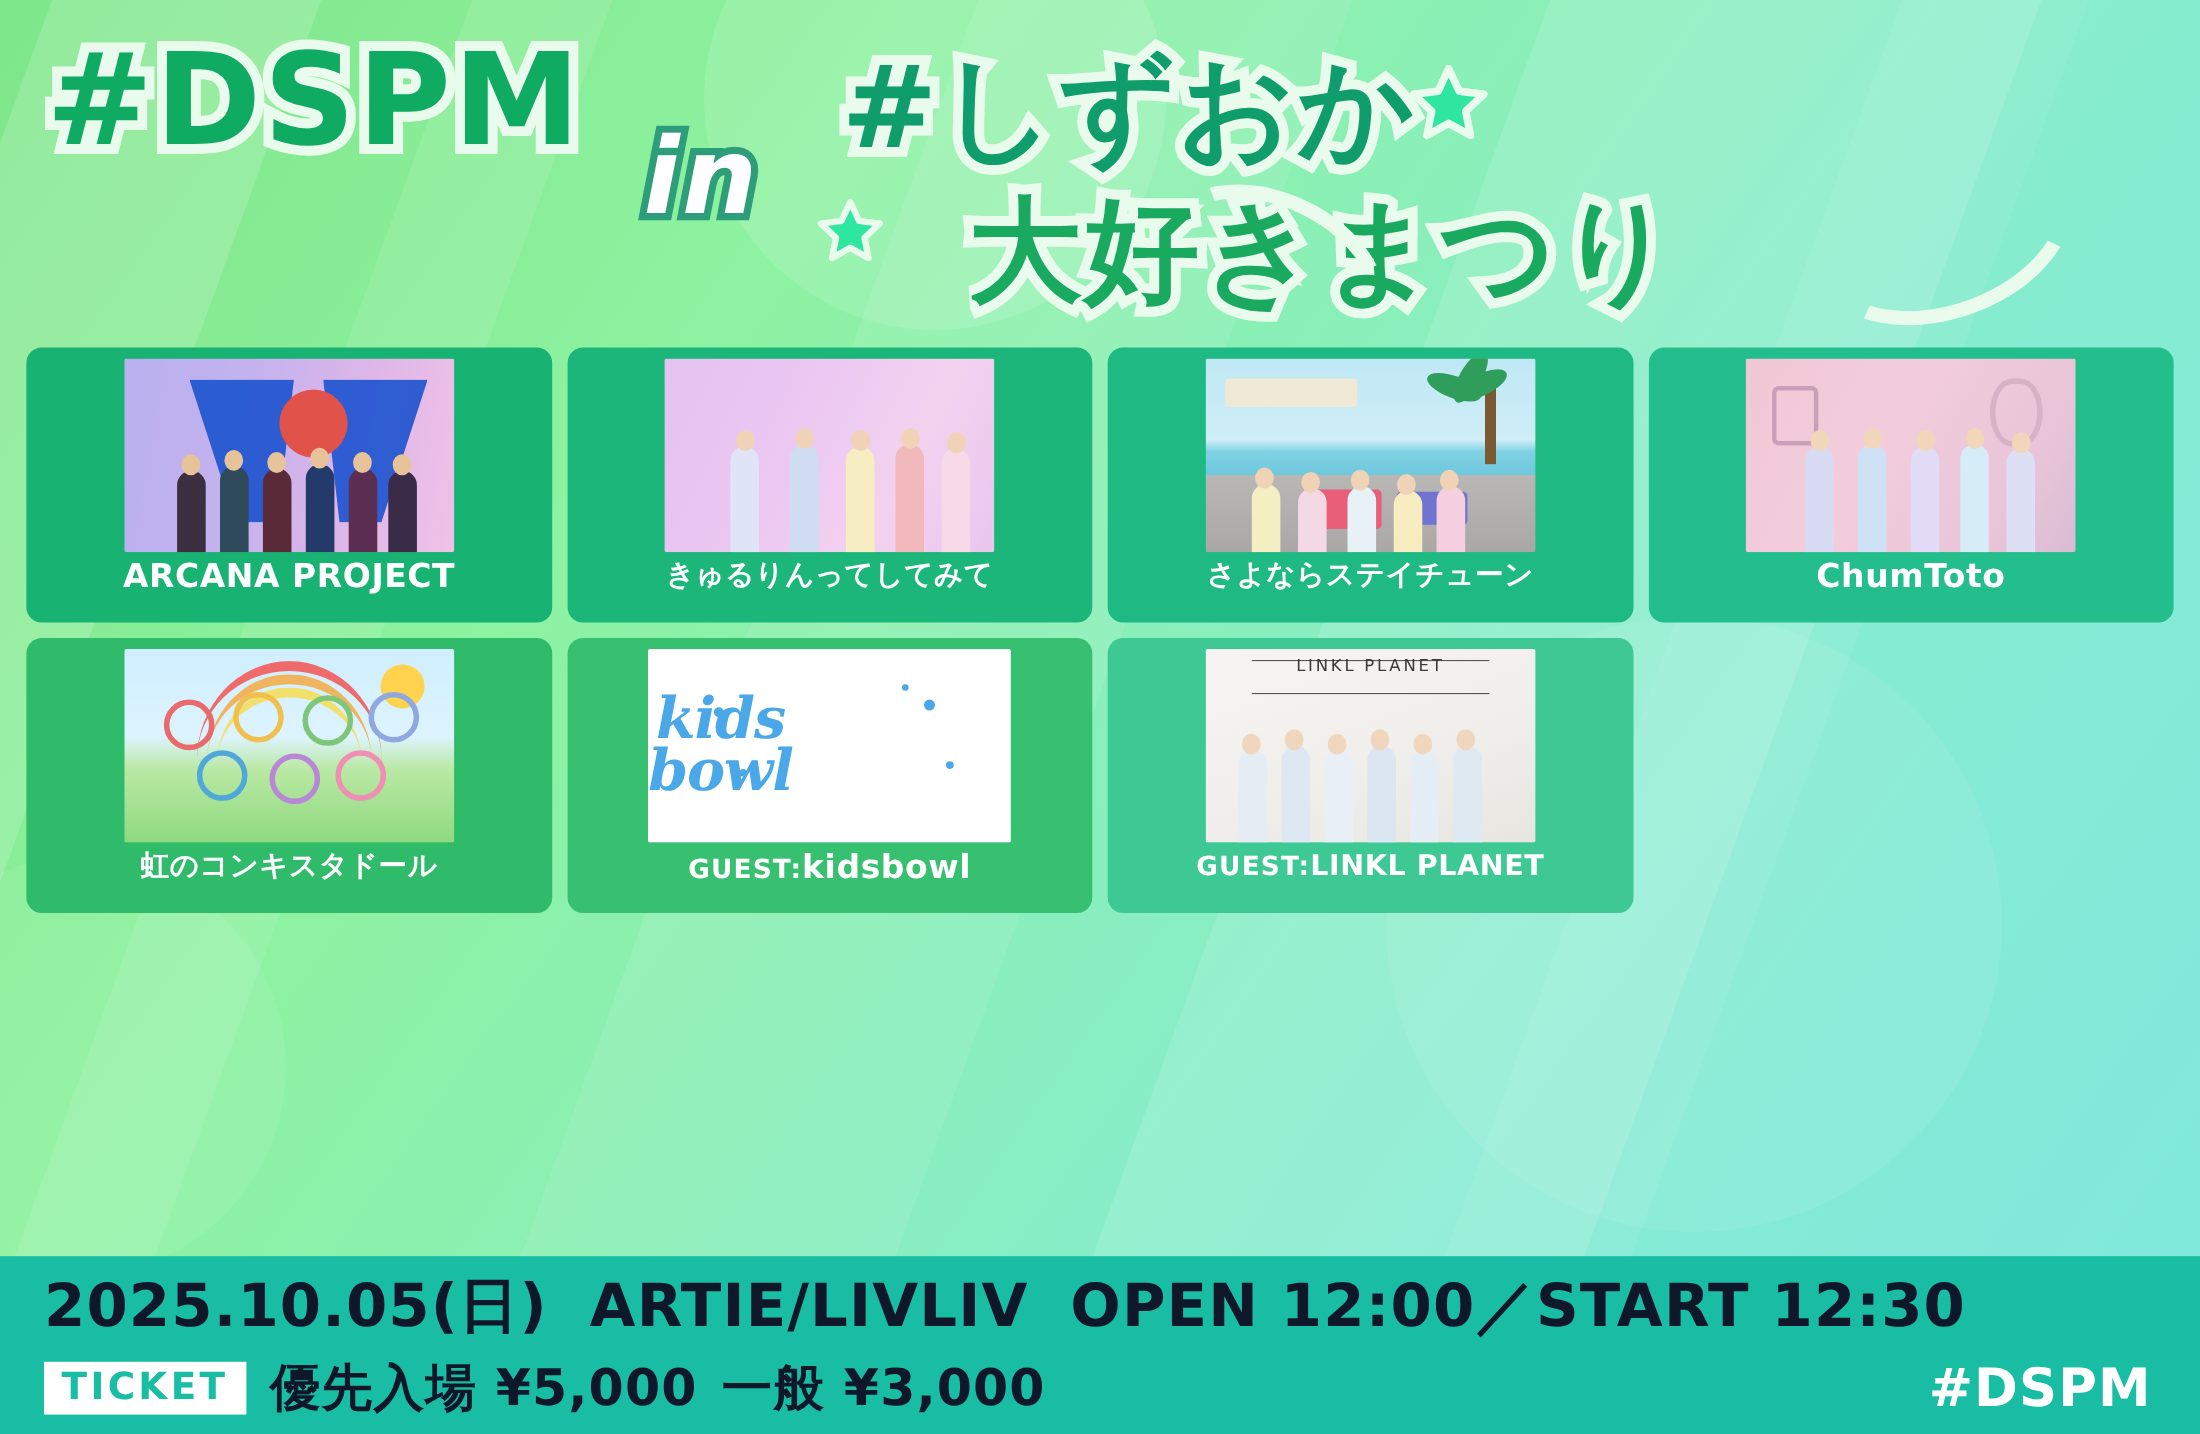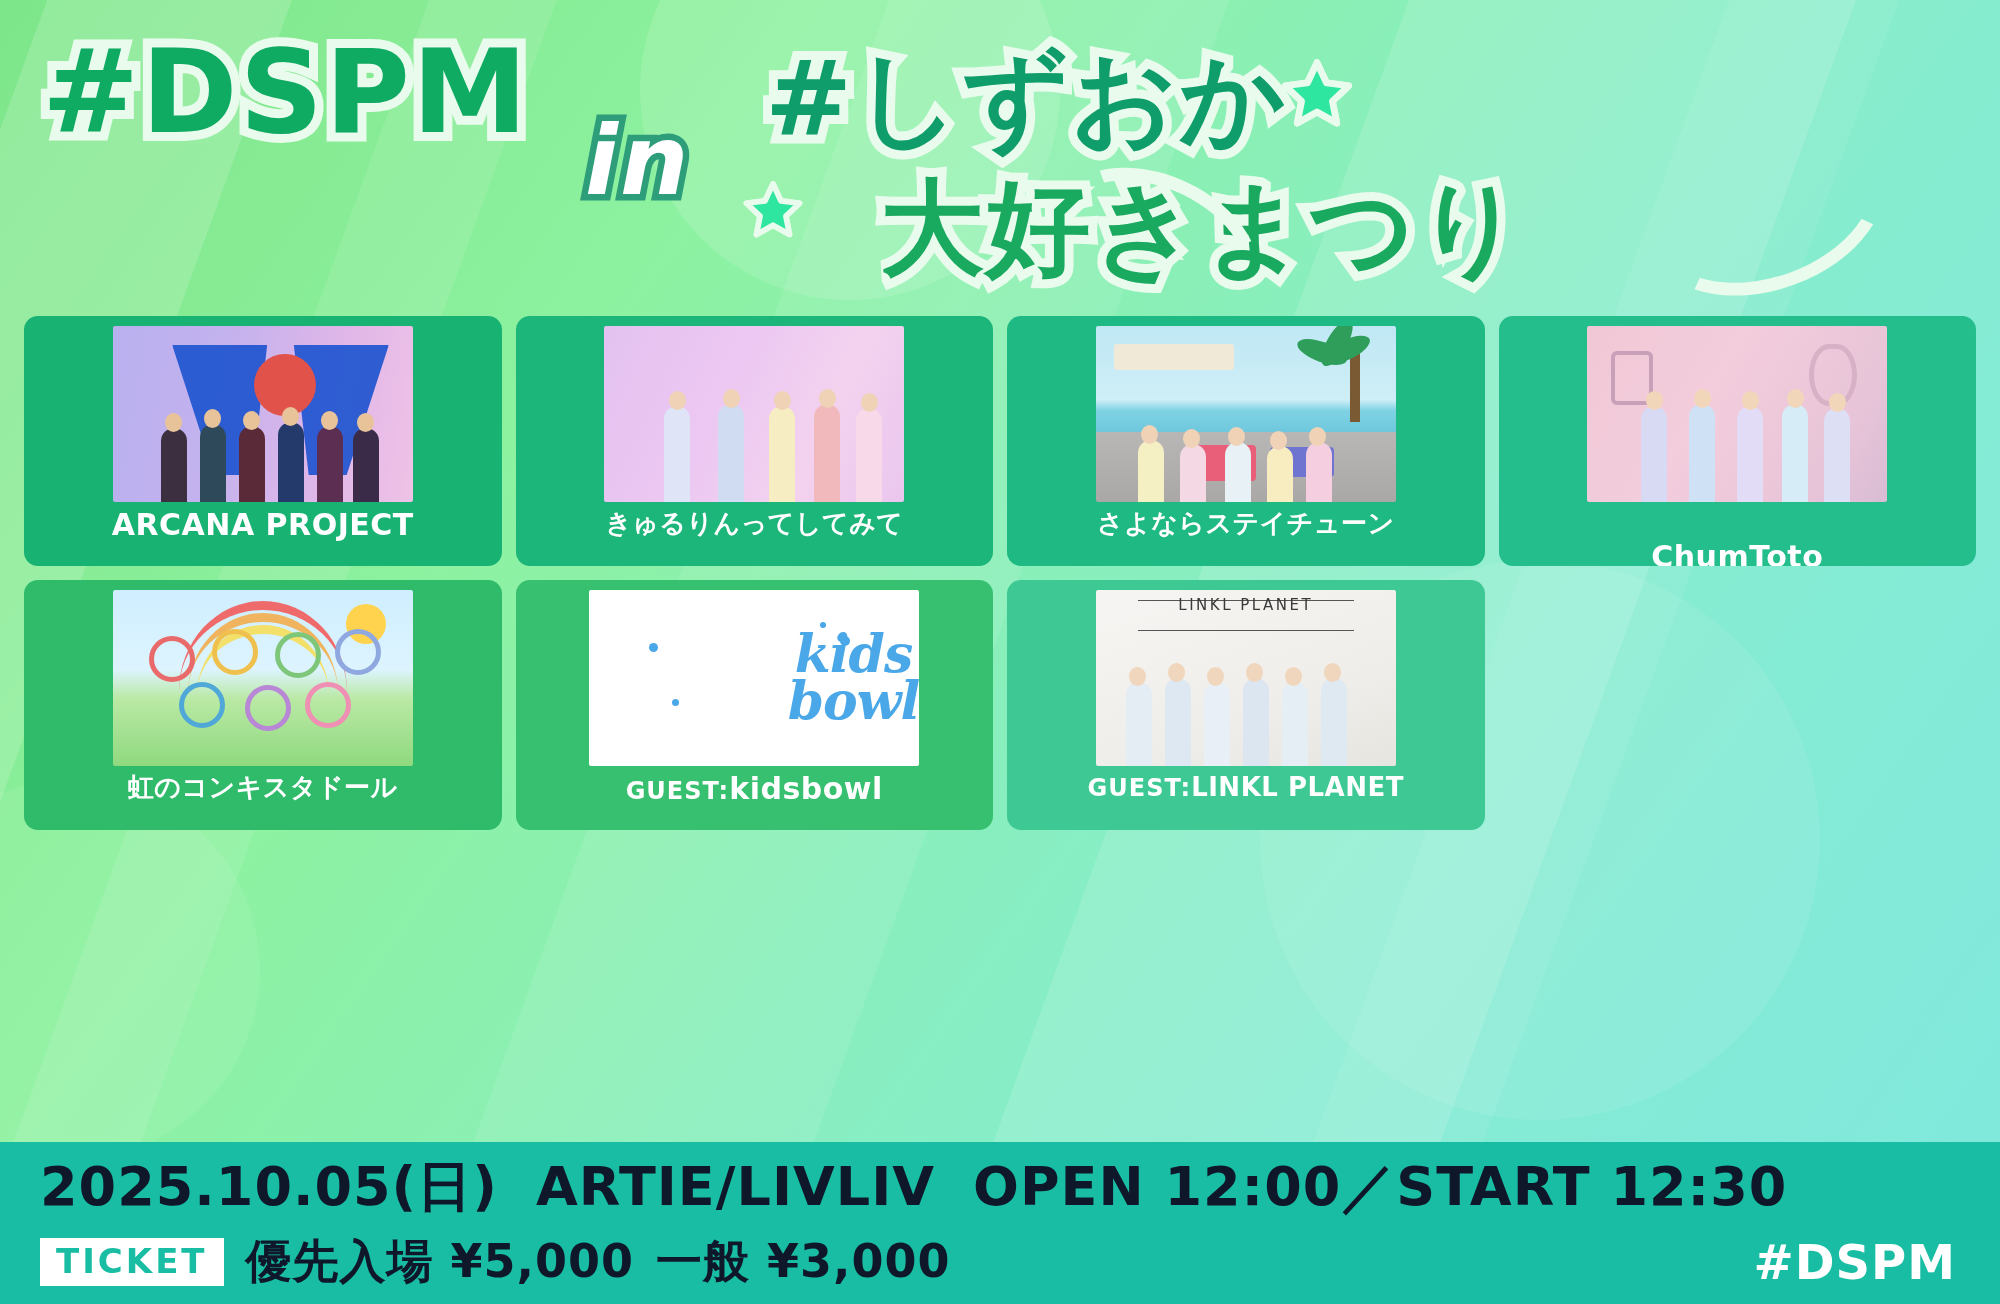--- a/index.html
+++ b/index.html
@@ -101,21 +101,21 @@
     overflow: hidden;
     display: flex;
     flex-direction: column;
     align-items: center;
     justify-content: flex-start;
     padding-top: 10px;
   }
   .card.c1 { background:#18b273; }
   .card.c2 { background:#1cb57a; }
   .card.c3 { background:#1fb983; }
-  .card.c4 { background:#24bd8c;gap:32px; }
+  .card.c4 { background:#24bd8c; }
   .card.c5 { background:#2fbb6a; }
   .card.c6 { background:#37c06f; }
   .card.c7 { background:#33c283; }
   .card.c8 { background:#3ec894; }
 
   .thumb {
     width: 300px;
     height: 176px;
     border-radius: 2px;
     overflow: hidden;
@@ -159,21 +159,21 @@
 
   
   .e-bg { background: linear-gradient(180deg,#cfeeff 0%, #ddf4ff 45%, #b9e9a4 62%, #8fd97f 100%); }
   .e-rb { position:absolute; left:22%; top:6%; width:56%; height:90px; border-radius:50% 50% 0 0/100% 100% 0 0; border-top:9px solid #ef6a6a; }
   .e-rb2 { position:absolute; left:25%; top:13%; width:50%; height:80px; border-radius:50% 50% 0 0/100% 100% 0 0; border-top:9px solid #f0b45e; }
   .e-rb3 { position:absolute; left:28%; top:20%; width:44%; height:70px; border-radius:50% 50% 0 0/100% 100% 0 0; border-top:9px solid #f2e06a; }
   .e-sun { position:absolute; right:9%; top:8%; width:40px; height:40px; border-radius:50%; background:#ffd34e; }
 
   
   .f-bg { background:#ffffff; }
-  .f-logo { position:absolute; inset:0; display:flex; align-items:center; justify-content:flex-end; }
+  .f-logo { position:absolute; inset:0; display:flex; align-items:center; justify-content:flex-start; }
   .f-logo span {
     font-family:"DejaVu Serif", serif;
     color:#4aa8e8; font-size:52px; font-weight:700; font-style:italic;
     letter-spacing:-1px; line-height:.9; text-align:center;
   }
   .f-dot { position:absolute; border-radius:50%; background:#4aa8e8; }
 
   
   .g-bg { background: linear-gradient(135deg,#2b7fd6 0%, #2f86dd 45%, #2a79cf 100%); }
   .g-dress { position:absolute; background: radial-gradient(circle at 40% 30%, #f6f0a4, #e9e08a); border-radius:50% 50% 45% 45%; }

